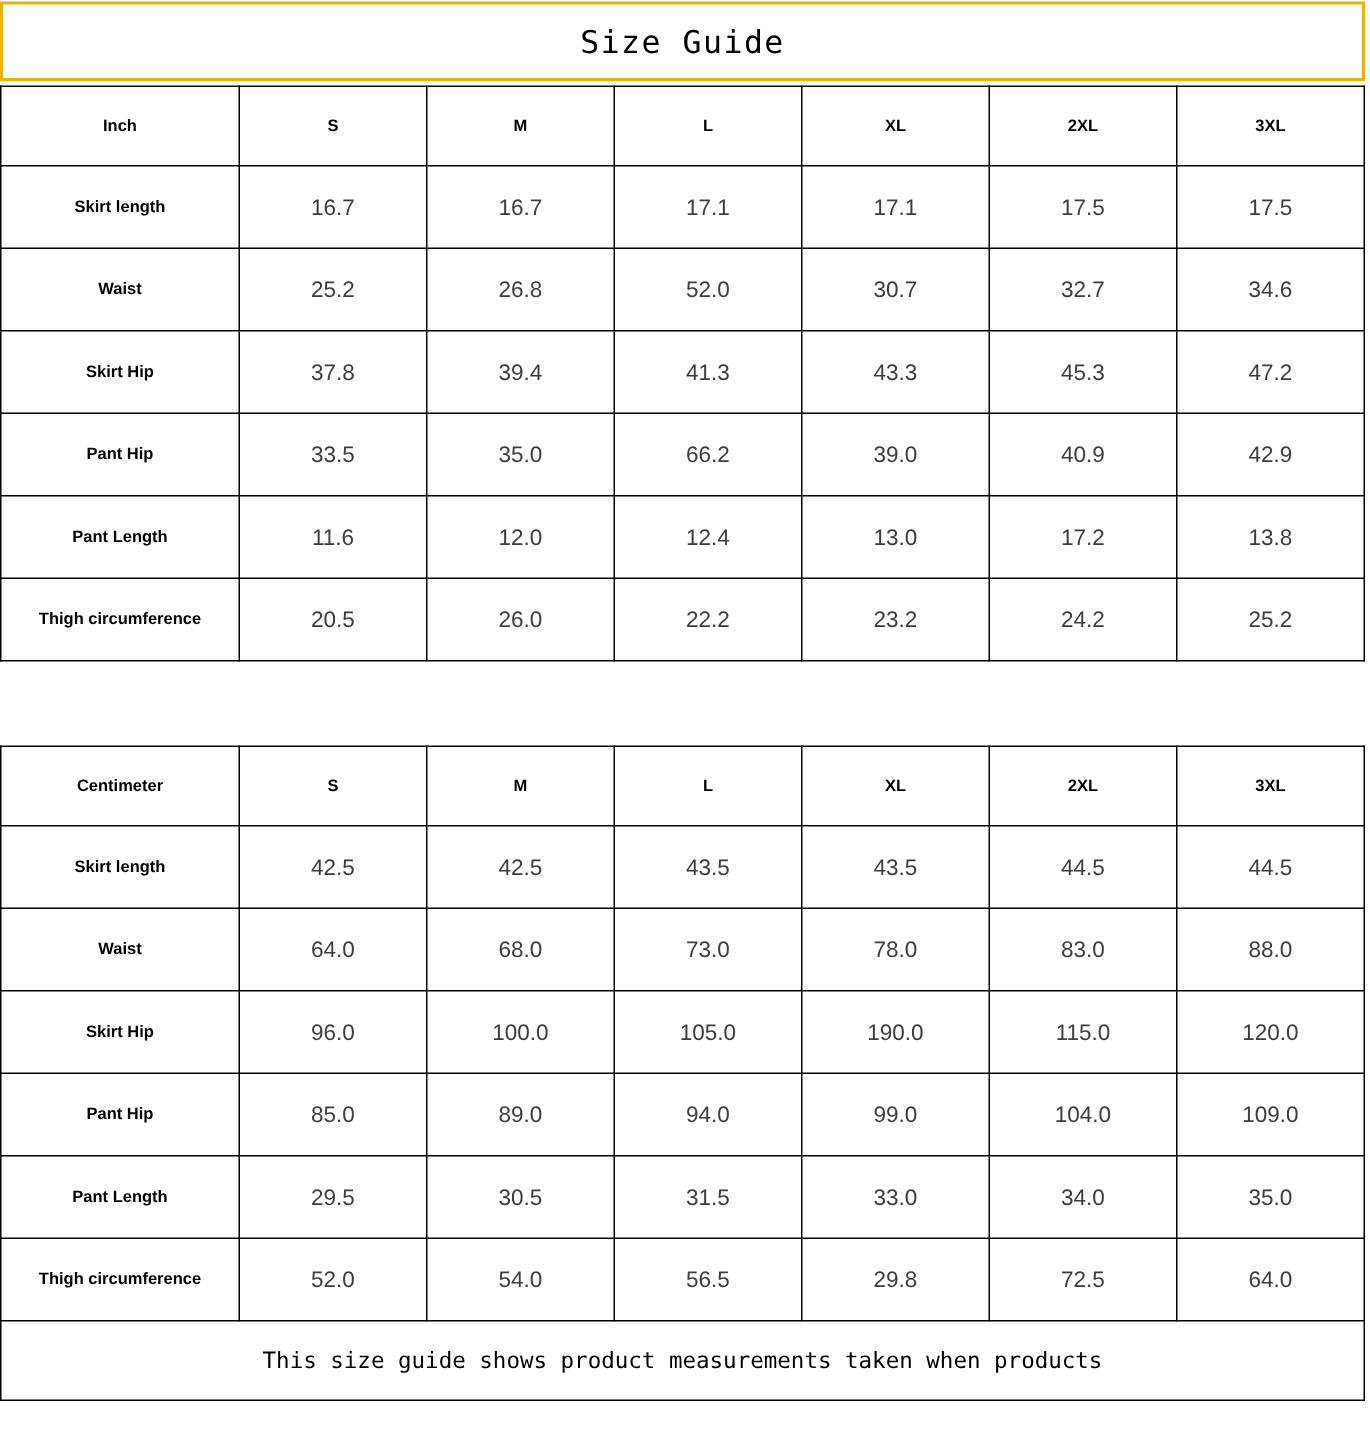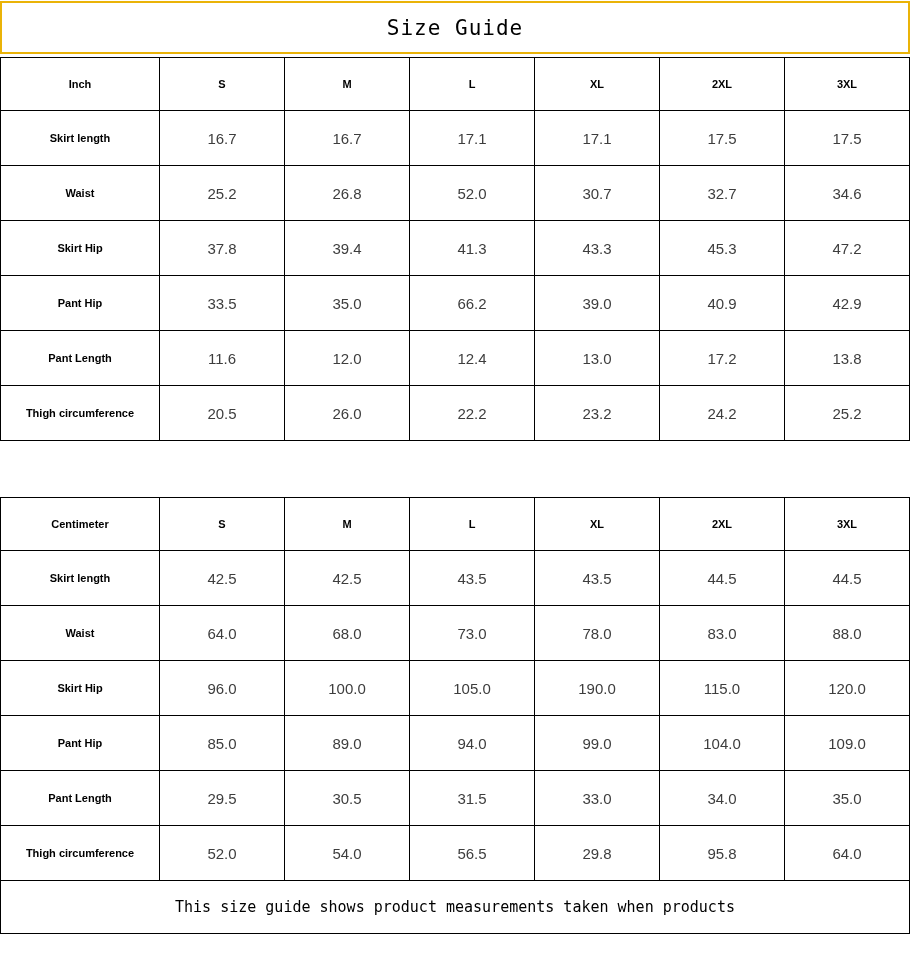--- a/index.html
+++ b/index.html
@@ -231,21 +231,21 @@
           <td>33.0</td>
           <td>34.0</td>
           <td>35.0</td>
         </tr>
         <tr>
           <th>Thigh circumference</th>
           <td>52.0</td>
           <td>54.0</td>
           <td>56.5</td>
           <td>29.8</td>
-          <td>95.8</td>
+          <td>72.5</td>
           <td>64.0</td>
         </tr>
       </tbody>
   </table>
 
   <div class="footer-box">
     <span>This size guide shows product measurements taken when products</span>
   </div>
 
 </div>

